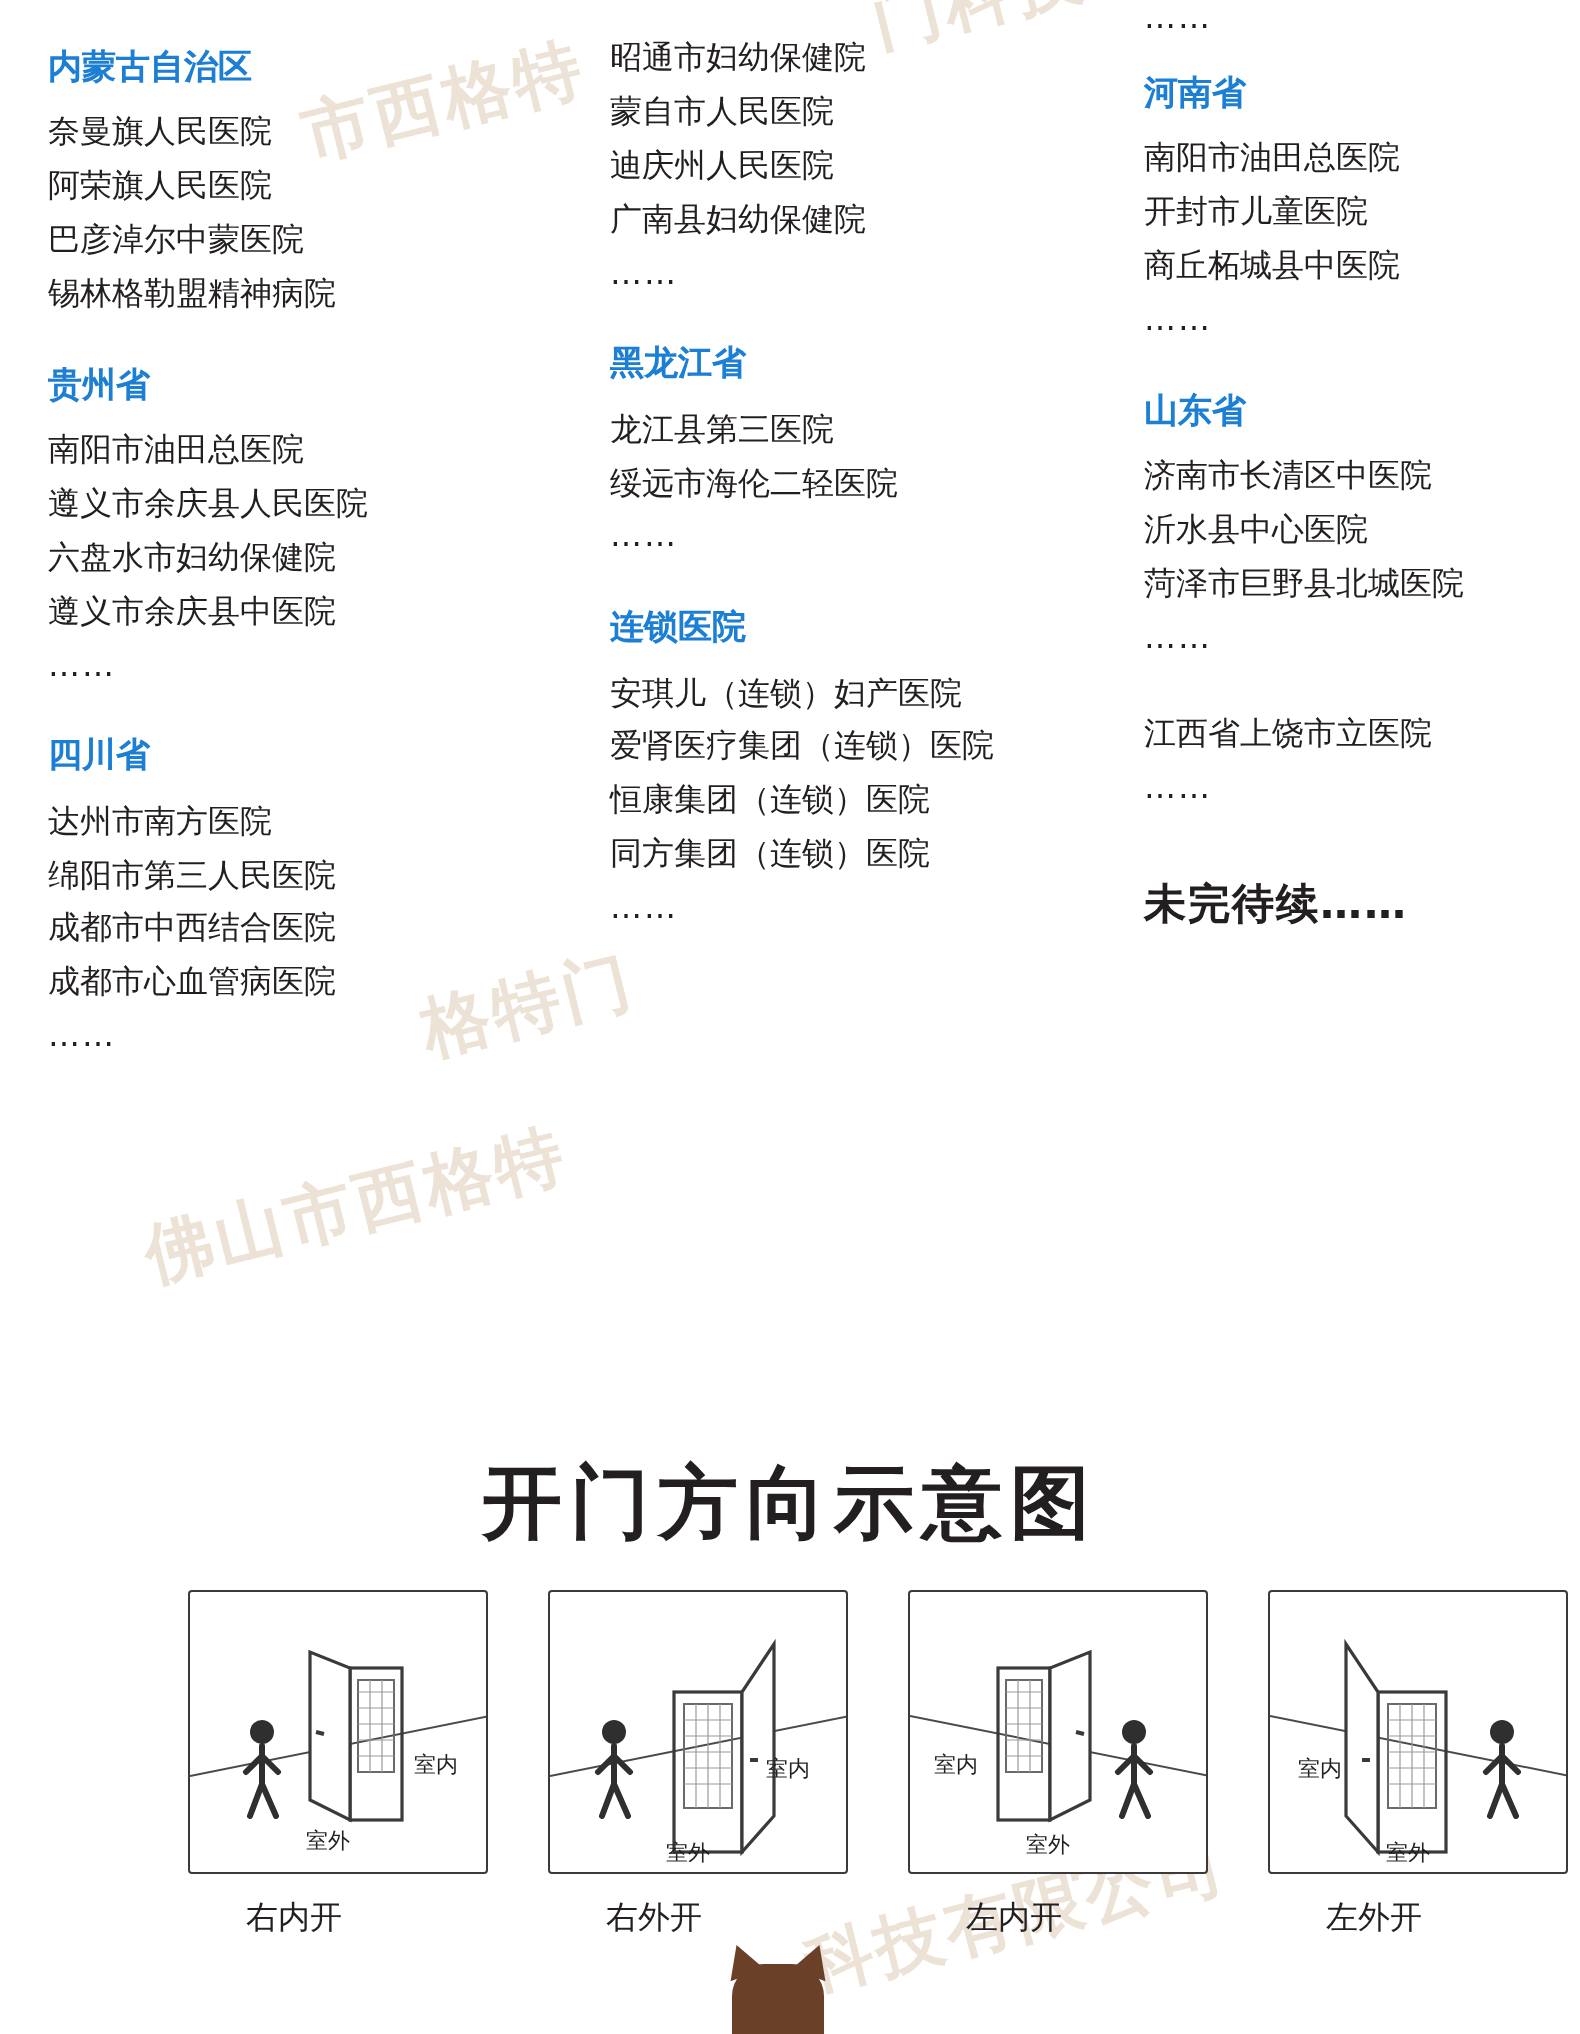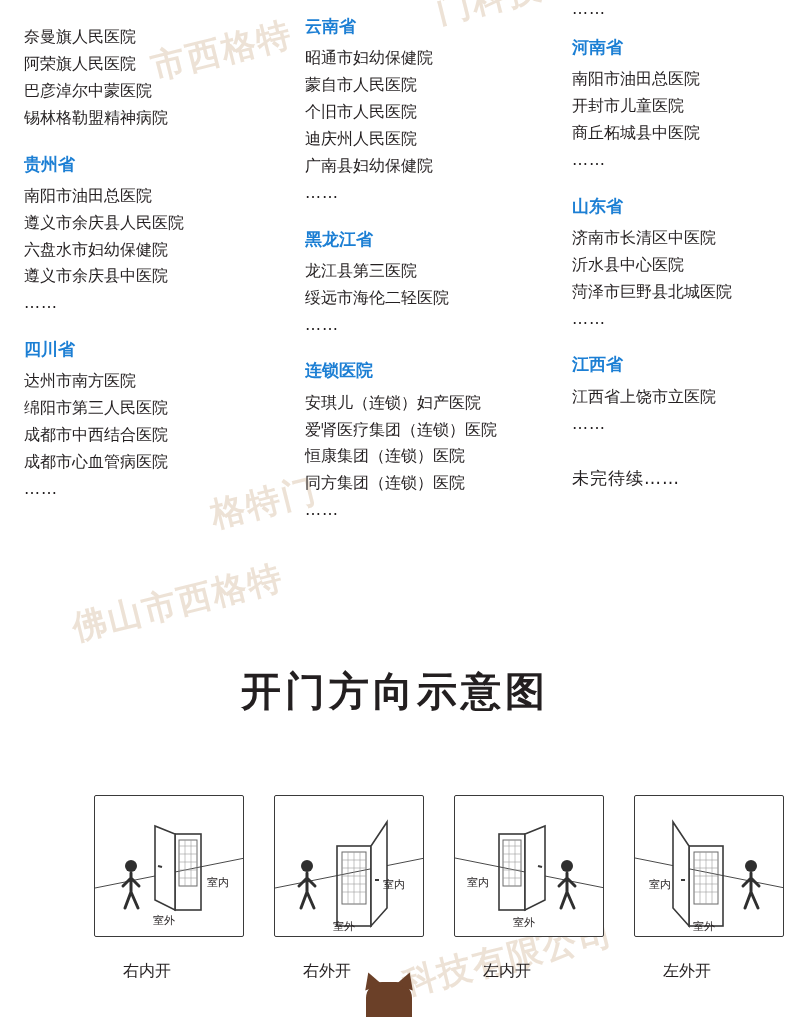--- a/index.html
+++ b/index.html
@@ -68,31 +68,31 @@
     color: #231f20;
     white-space: nowrap;
   }
   .ellipsis {
     font-size: 16px;
     line-height: 1.68;
     color: #231f20;
     letter-spacing: 1px;
   }
   .tbc {
-    font-size: 17px;
-    font-weight: normal;
+    font-size: 21px;
+    font-weight: bold;
     color: #231f20;
     margin-top: 30px;
     letter-spacing: 1px;
   }
 
   
   .section-title {
     position: absolute;
-    left: 0; top: 664px;
+    left: 0; top: 724px;
     width: 790px;
     text-align: center;
     font-size: 40px;
     font-weight: bold;
     letter-spacing: 4px;
     color: #231f20;
     z-index: 10;
   }
 
   
@@ -111,21 +111,21 @@
     height: 142px;
     border: 1.5px solid #3a3a3a;
     border-radius: 2px;
     background: #fff;
     position: relative;
     overflow: hidden;
   }
   .door-caption {
     text-align: center;
     font-size: 16px;
-    margin-top: 24px;
+    margin-top: 12px;
     color: #231f20;
   }
 
   
   .bottom-shape {
     position: absolute;
     left: 366px;
     top: 982px;
     width: 46px;
     height: 40px;
@@ -162,20 +162,21 @@
   <div class="wm-text wm4">佛山市西格特</div>
   <div class="wm-text wm5">科技有限公司</div>
   <div class="wm-text wm6">司</div>
 </div>
 
 <div class="lists">
 
   <div class="col col-1">
 
     <div class="group">
+      <div class="group-title">内蒙古自治区</div>
       <div class="item">奈曼旗人民医院</div>
       <div class="item">阿荣旗人民医院</div>
       <div class="item">巴彦淖尔中蒙医院</div>
       <div class="item">锡林格勒盟精神病院</div>
     </div>
 
     <div class="group">
       <div class="group-title">贵州省</div>
       <div class="item">南阳市油田总医院</div>
       <div class="item">遵义市余庆县人民医院</div>
@@ -191,24 +192,22 @@
       <div class="item">成都市中西结合医院</div>
       <div class="item">成都市心血管病医院</div>
       <div class="ellipsis">……</div>
     </div>
 
   </div>
 
   <div class="col col-2">
 
     <div class="group">
-      <div class="group-title">云南省</div>
       <div class="item">昭通市妇幼保健院</div>
       <div class="item">蒙自市人民医院</div>
-      <div class="item">个旧市人民医院</div>
       <div class="item">迪庆州人民医院</div>
       <div class="item">广南县妇幼保健院</div>
       <div class="ellipsis">……</div>
     </div>
 
     <div class="group">
       <div class="group-title">黑龙江省</div>
       <div class="item">龙江县第三医院</div>
       <div class="item">绥远市海伦二轻医院</div>
       <div class="ellipsis">……</div>
@@ -241,21 +240,20 @@
 
     <div class="group">
       <div class="group-title">山东省</div>
       <div class="item">济南市长清区中医院</div>
       <div class="item">沂水县中心医院</div>
       <div class="item">菏泽市巨野县北城医院</div>
       <div class="ellipsis">……</div>
     </div>
 
     <div class="group">
-      <div class="group-title">江西省</div>
       <div class="item">江西省上饶市立医院</div>
       <div class="ellipsis">……</div>
     </div>
 
     <div class="tbc">未完待续……</div>
 
   </div>
 
 </div>
 

